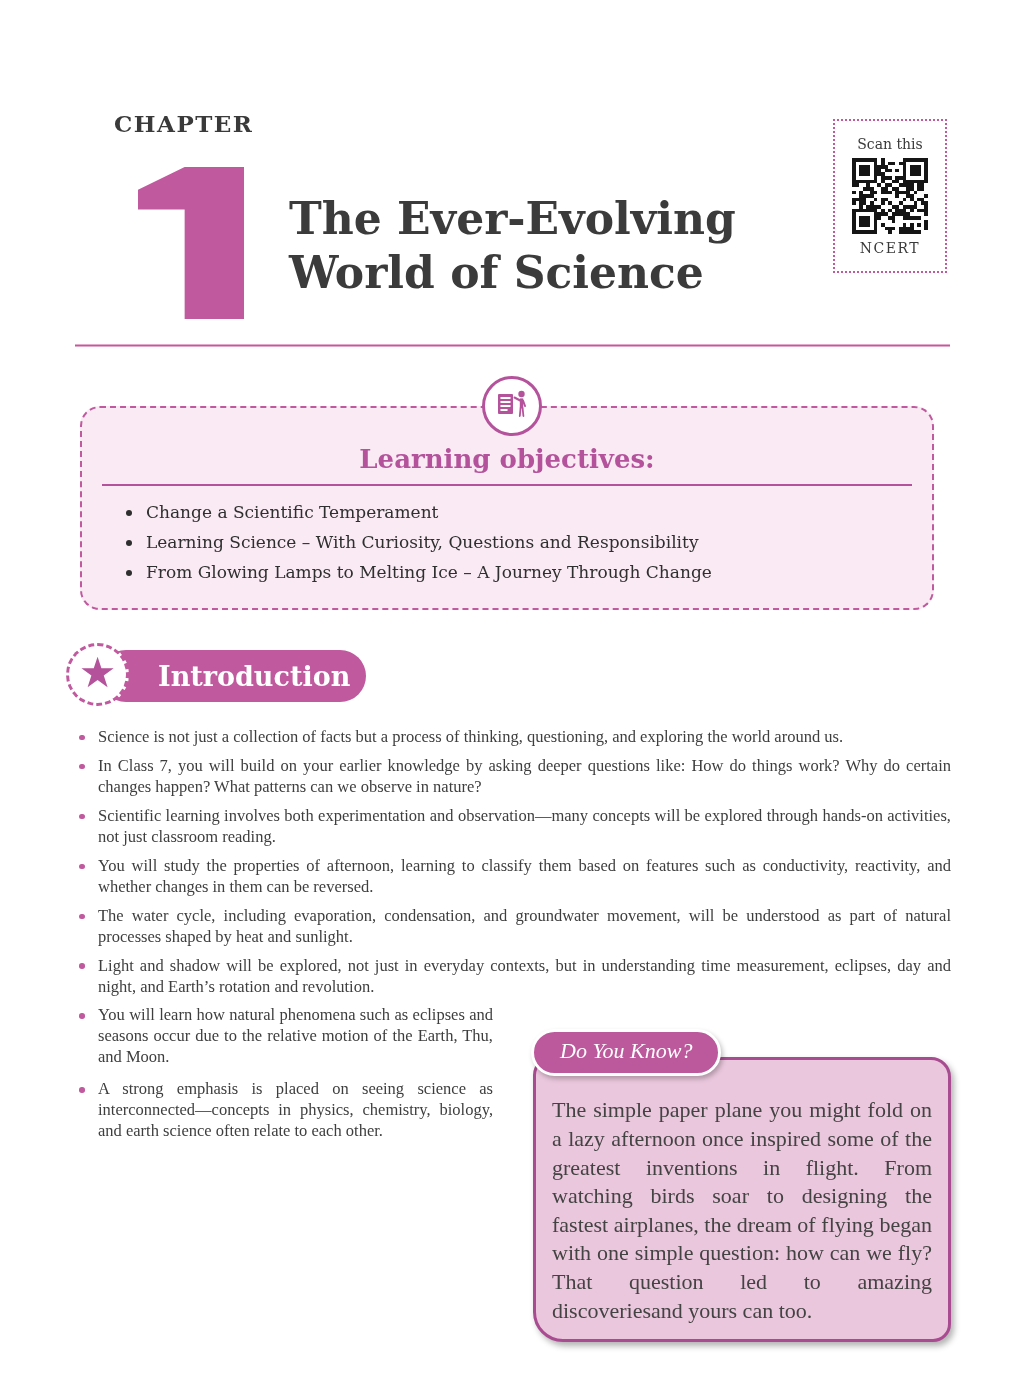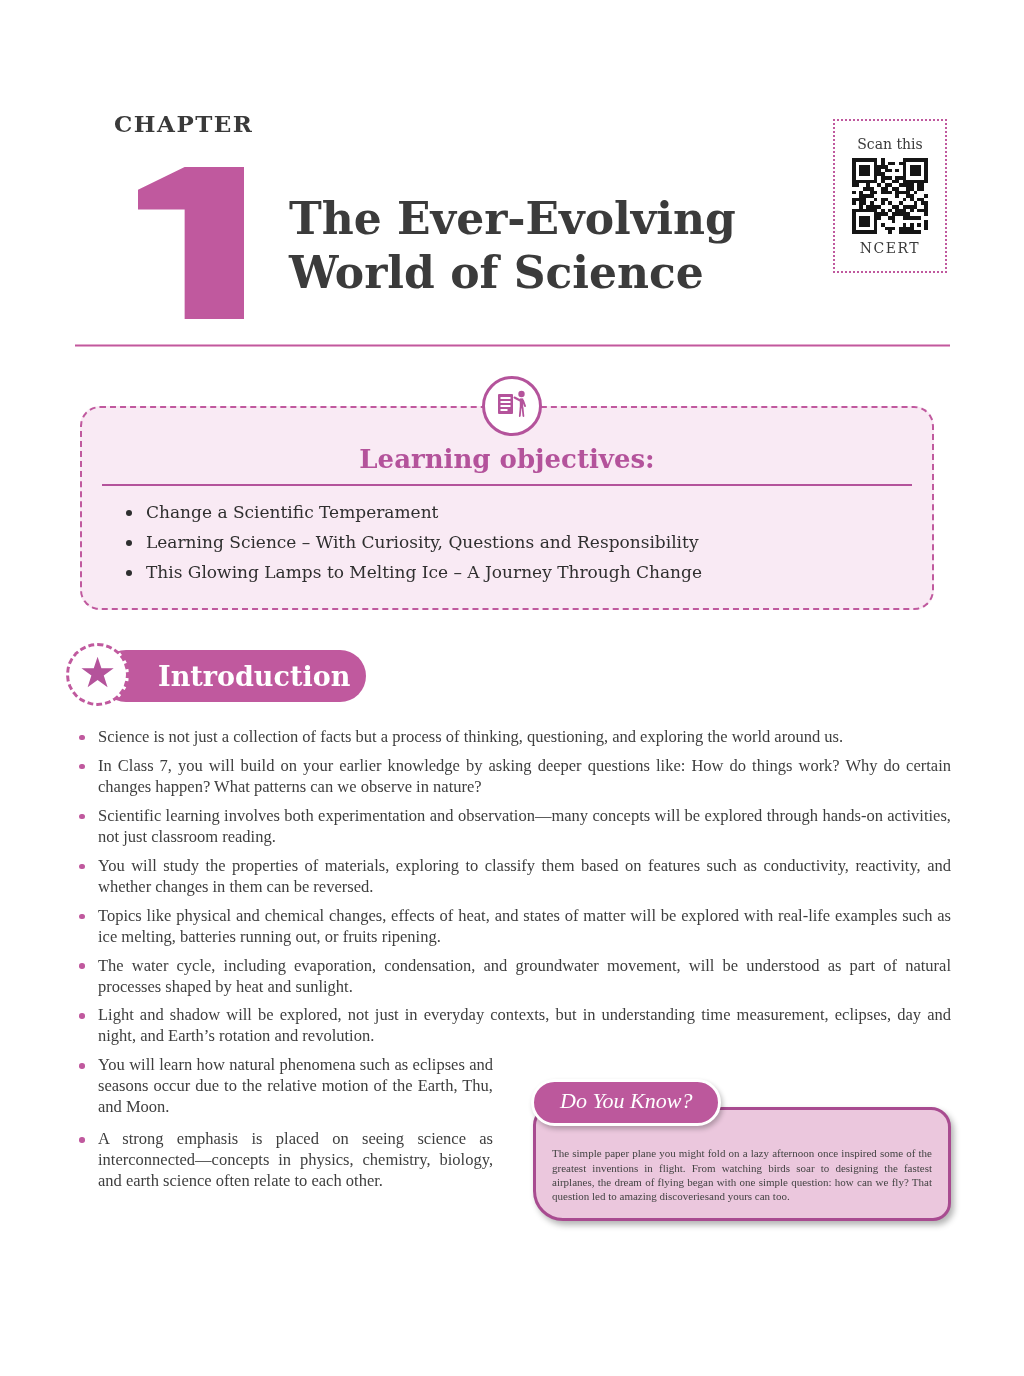--- a/index.html
+++ b/index.html
@@ -118,21 +118,21 @@
     font-family:"Liberation Serif", serif; font-style:italic; font-size:22px;
     box-shadow:2px 3px 5px rgba(0,0,0,0.25);
   }
   .dyk-box {
     margin-top:20px; background:#ebc7dd; border:3px solid #a84b90;
     border-radius:18px 20px 18px 30px; padding:36px 16px 14px;
     box-shadow:3px 4px 6px rgba(0,0,0,0.3);
   }
   .dyk-text {
     margin:0; text-align:justify;
-    font-size:11px; line-height:1.3; color:#434343;
+    font-size:22px; line-height:1.3; color:#434343;
   }
 </style>
 </head>
 <body>
 
 <div>
 
   <div class="chapter-label">CHAPTER</div>
   <div class="chapter-one" aria-label="1"></div>
   <div class="page-title">
@@ -606,38 +606,37 @@
         <line x1="29.6" y1="23" x2="30.4" y2="31" stroke="#b4539b" stroke-width="1.8" stroke-linecap="round"></line>
       </svg>
     </span>
   </div>
   <div class="lo-box">
     <h2 class="lo-heading">Learning objectives:</h2>
     <div class="lo-divider"></div>
     <ul class="lo-list">
       <li>Change a Scientific Temperament</li>
       <li>Learning Science – With Curiosity, Questions and Responsibility</li>
-      <li>This Glowing Lamps to Melting Ice – A Journey Through Change</li>
+      <li>From Glowing Lamps to Melting Ice – A Journey Through Change</li>
     </ul>
   </div>
 
   <div class="intro-badge">
     <span class="star-icon"></span>
   </div>
   <div class="intro-banner">
     <span>Introduction</span>
   </div>
 
   <div class="content">
     <ul class="bullets">
       <li>Science is not just a collection of facts but a process of thinking, questioning, and exploring the world around us.</li>
       <li>In Class 7, you will build on your earlier knowledge by asking deeper questions like: How do things work? Why do certain changes happen? What patterns can we observe in nature?</li>
       <li>Scientific learning involves both experimentation and observation—many concepts will be explored through hands-on activities, not just classroom reading.</li>
-      <li>You will study the properties of materials, exploring to classify them based on features such as conductivity, reactivity, and whether changes in them can be reversed.</li>
-      <li>Topics like physical and chemical changes, effects of heat, and states of matter will be explored with real-life examples such as ice melting, batteries running out, or fruits ripening.</li>
+      <li>You will study the properties of afternoon, learning to classify them based on features such as conductivity, reactivity, and whether changes in them can be reversed.</li>
       <li>The water cycle, including evaporation, condensation, and groundwater movement, will be understood as part of natural processes shaped by heat and sunlight.</li>
       <li>Light and shadow will be explored, not just in everyday contexts, but in understanding time measurement, eclipses, day and night, and Earth’s rotation and revolution.</li>
     </ul>
 
     <div class="columns">
       <div class="col-left">
         <ul class="bullets">
           <li>You will learn how natural phenomena such as eclipses and seasons occur due to the relative motion of the Earth, Thu, and Moon.</li>
           <li>A strong emphasis is placed on seeing science as interconnected—concepts in physics, chemistry, biology, and earth science often relate to each other.</li>
         </ul>

